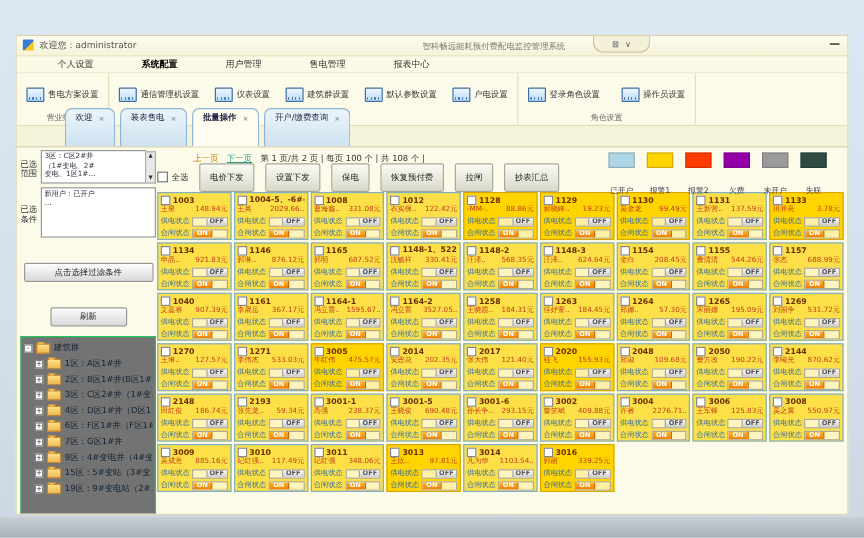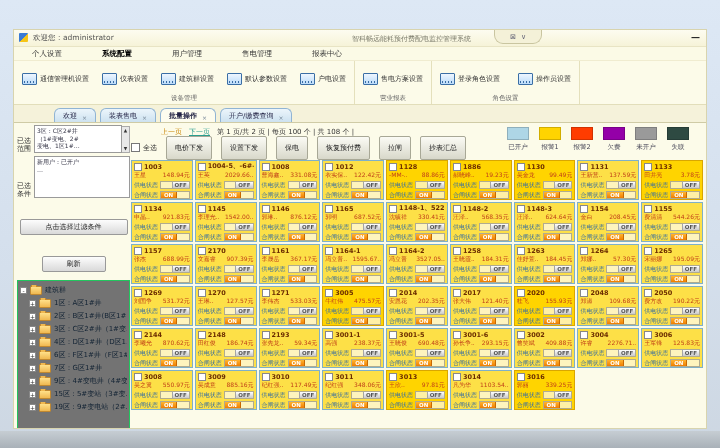--- a/index.html
+++ b/index.html
@@ -17,53 +17,53 @@
   .app-icon{position:absolute;left:5px;top:3px;width:9px;height:9px;border-radius:1px;
        background:linear-gradient(135deg,#3a7bd5 55%,#f5c518 55%)}
   .welcome{position:absolute;left:19px;top:3px;font-size:7.5px;color:#555;white-space:nowrap}
   .app-title{position:absolute;left:338px;top:4px;font-size:7px;color:#7a7a6a;white-space:nowrap}
   .collapse-widget{position:absolute;left:480px;top:0;width:46px;height:13px;
        border:1px solid #c9c5a0;border-top:none;border-radius:0 0 9px 9px;background:#f4f1d8;
        display:flex;align-items:center;justify-content:center;gap:5px;font-size:7px;color:#667}
   .minimize{position:absolute;right:6px;top:1px;font-size:9px;color:#222;font-weight:bold;line-height:12px}
 
   
-  .menubar{height:13px;flex:0 0 auto;display:flex;gap:40px;padding-left:18px;align-items:center;
+  .menubar{height:13px;flex:0 0 auto;display:flex;gap:40px;padding-left:34px;align-items:center;
        font-size:7.5px;color:#333;background:#fbfae6}
   .menubar .active{font-weight:bold;color:#000}
 
   
   .ribbon{height:43px;flex:0 0 auto;display:flex;background:#fcfbe9;
        border-top:1px solid #f0ecd0;border-bottom:1px solid #e2deba}
   .rgroup{display:flex;flex-direction:column;border-right:1px solid #e4e0bc;padding:3px 6px 1px}
   .rbuttons{display:flex;gap:14px;flex:1;align-items:center}
   .g2 .rbuttons{gap:9px}
   .rbtn{display:flex;align-items:center;gap:3px;font-size:7px;color:#333;padding:1px 2px;white-space:nowrap}
   .mon{width:13px;height:10px;flex:0 0 auto;border:1px solid #3a6ea5;border-radius:1px;
        background:linear-gradient(#eef6ff,#bcdcfa);position:relative}
   .mon::after{content:"";position:absolute;left:1px;right:1px;bottom:1px;height:2px;
        background:repeating-linear-gradient(90deg,#3a6ea5 0 1px,transparent 1px 3px)}
   .glabel{text-align:center;font-size:6.5px;color:#666;padding:1px 0 0}
   .rspacer{flex:1}
 
   
   .tabstrip{height:17px;flex:0 0 auto;display:flex;align-items:flex-end;gap:4px;padding-left:40px;
        background:#f5f2da;border-bottom:1px solid #cfcba6}
-  .tab{display:flex;align-items:flex-end;gap:5px;font-size:7px;color:#224;padding:2px 8px 1px;
+  .tab{display:flex;align-items:flex-end;gap:5px;font-size:7px;color:#224;padding:2px 8px 19px;
        border:1px solid #90b4d4;border-bottom:none;border-radius:6px 6px 0 0;
        background:linear-gradient(#ecf5fb,#cde2f0);white-space:nowrap}
   .tab.active{background:#fdfcef;font-weight:bold}
   .tab .x{font-size:6px;color:#789;font-weight:normal}
 
   
   .content{flex:1;position:relative;background:#fcfbe9;overflow:hidden}
 
   
   .sb{position:absolute;left:3px;top:2px;width:113px}
-  .frow{display:flex;margin-bottom:3px;align-items:flex-end}
+  .frow{display:flex;margin-bottom:3px;align-items:center}
   .flabel{width:17px;flex:0 0 auto;font-size:7px;color:#333;line-height:8px;padding-top:3px}
   .fbox{flex:1;border:1px solid #9a9a9a;background:#fff;font-size:6px;line-height:7.5px;color:#334;
        padding:1px 2px;white-space:pre-line;overflow:hidden}
   .fbox1{height:24px}
   .fbox2{height:38px}
   .vscroll{width:8px;flex:0 0 auto;height:27px;border:1px solid #aaa;border-left:none;background:#e8e8e8;
        display:flex;flex-direction:column;justify-content:space-between;align-items:center;
        font-size:4.5px;color:#333;box-sizing:border-box;padding:1px 0}
   .sbtn{display:block;margin:21px auto 0;background:linear-gradient(#fdfdfd,#d9d9d9);
        border:1px solid #999;border-radius:2px;font-size:7px;color:#222;text-align:center;padding:2px 4px}
@@ -88,21 +88,21 @@
   .pagerow{display:flex;gap:7px;align-items:center;font-size:7px;color:#333;
        margin:2px 0 2px 30px;height:11px;white-space:nowrap}
   .prev{color:#c88300}
   .next{color:#2a9d8f;text-decoration:underline}
   .btnrow{display:flex;gap:9px;align-items:center;height:17px}
   .chk{width:7px;height:7px;flex:0 0 auto;border:1px solid #777;background:#fff}
   .selall{display:flex;gap:3px;align-items:center;font-size:7px;color:#333}
   .tbtn{background:linear-gradient(#fbfbf5,#d8d8ca);border:1px solid #a8a896;border-radius:2px;
        font-size:7px;color:#222;padding:6px 8px;white-space:nowrap}
   .legend{position:absolute;top:3px;right:14px;display:flex;gap:10px}
-  .litem{display:flex;flex-direction:column;align-items:center;gap:3px}
+  .litem{display:flex;flex-direction:column;align-items:center;gap:15px}
   .lswatch{width:20px;height:11px;border:1px solid rgba(0,0,0,.18)}
   .llabel{font-size:6.5px;color:#445;white-space:nowrap}
 
   
   .grid{display:grid;grid-template-columns:repeat(9,1fr);gap:2px;margin-top:4px}
   .card{height:40px;box-sizing:border-box;border:1px solid #7fb0c8;background:#fde047;
        padding:1px 2px;overflow:hidden}
   .card.alarm{background:#ffd400;border-color:#d9a600}
   .chead{display:flex;align-items:center;gap:2px;height:9px}
   .cchk{width:6px;height:6px;flex:0 0 auto;border:1px solid #888;background:#fff}
@@ -141,20 +141,30 @@
   <div class="menubar">
 
   <span class="mitem">个人设置</span>
       <span class="mitem active">系统配置</span>
       <span class="mitem">用户管理</span>
       <span class="mitem">售电管理</span>
       <span class="mitem">报表中心</span>
     </div>
 
   <div class="ribbon">
+    <div class="rgroup g1">
+      <div class="rbuttons">
+
+      <span class="rbtn">
+            <span class="mon"></span>
+            <span>售电方案设置</span>
+          </span>
+        </div>
+      <div class="glabel">营业报表</div>
+    </div>
     <div class="rgroup g2">
       <div class="rbuttons">
 
       <span class="rbtn">
             <span class="mon"></span>
             <span>通信管理机设置</span>
           </span>
           <span class="rbtn">
             <span class="mon"></span>
             <span>仪表设置</span>
@@ -166,30 +176,20 @@
           <span class="rbtn">
             <span class="mon"></span>
             <span>默认参数设置</span>
           </span>
           <span class="rbtn">
             <span class="mon"></span>
             <span>户电设置</span>
           </span>
         </div>
       <div class="glabel">设备管理</div>
-    </div>
-    <div class="rgroup g1">
-      <div class="rbuttons">
-
-      <span class="rbtn">
-            <span class="mon"></span>
-            <span>售电方案设置</span>
-          </span>
-        </div>
-      <div class="glabel">营业报表</div>
     </div>
     <div class="rgroup g3">
       <div class="rbuttons">
 
       <span class="rbtn">
             <span class="mon"></span>
             <span>登录角色设置</span>
           </span>
           <span class="rbtn">
             <span class="mon"></span>
@@ -457,21 +457,21 @@
             <div class="crow">
               <span class="clabel">合闸状态</span>
               <span class="track">
                 <span class="seg on">ON</span>
               </span>
             </div>
           </article>
           <article class="card alarm">
             <div class="chead">
               <span class="cchk"></span>
-              <span class="room">1886</span>
+              <span class="room">1129</span>
             </div>
             <div class="cname">
               <span class="nm">郝晓峰..</span>
               <span>19.23元</span>
             </div>
             <div class="crow">
               <span class="clabel">供电状态</span>
               <span class="track">
                 <span class="seg off">OFF</span>
               </span>
@@ -567,42 +567,20 @@
             <div class="crow">
               <span class="clabel">合闸状态</span>
               <span class="track">
                 <span class="seg on">ON</span>
               </span>
             </div>
           </article>
           <article class="card">
             <div class="chead">
               <span class="cchk"></span>
-              <span class="room">1145</span>
-            </div>
-            <div class="cname">
-              <span class="nm">李理光..</span>
-              <span>1542.00..</span>
-            </div>
-            <div class="crow">
-              <span class="clabel">供电状态</span>
-              <span class="track">
-                <span class="seg off">OFF</span>
-              </span>
-            </div>
-            <div class="crow">
-              <span class="clabel">合闸状态</span>
-              <span class="track">
-                <span class="seg on">ON</span>
-              </span>
-            </div>
-          </article>
-          <article class="card">
-            <div class="chead">
-              <span class="cchk"></span>
               <span class="room">1146</span>
             </div>
             <div class="cname">
               <span class="nm">郭琳..</span>
               <span>876.12元</span>
             </div>
             <div class="crow">
               <span class="clabel">供电状态</span>
               <span class="track">
                 <span class="seg off">OFF</span>
@@ -765,21 +743,21 @@
             <div class="crow">
               <span class="clabel">合闸状态</span>
               <span class="track">
                 <span class="seg on">ON</span>
               </span>
             </div>
           </article>
           <article class="card">
             <div class="chead">
               <span class="cchk"></span>
-              <span class="room">2170</span>
+              <span class="room">1040</span>
             </div>
             <div class="cname">
               <span class="nm">文嘉睿</span>
               <span>907.39元</span>
             </div>
             <div class="crow">
               <span class="clabel">供电状态</span>
               <span class="track">
                 <span class="seg off">OFF</span>
               </span>

